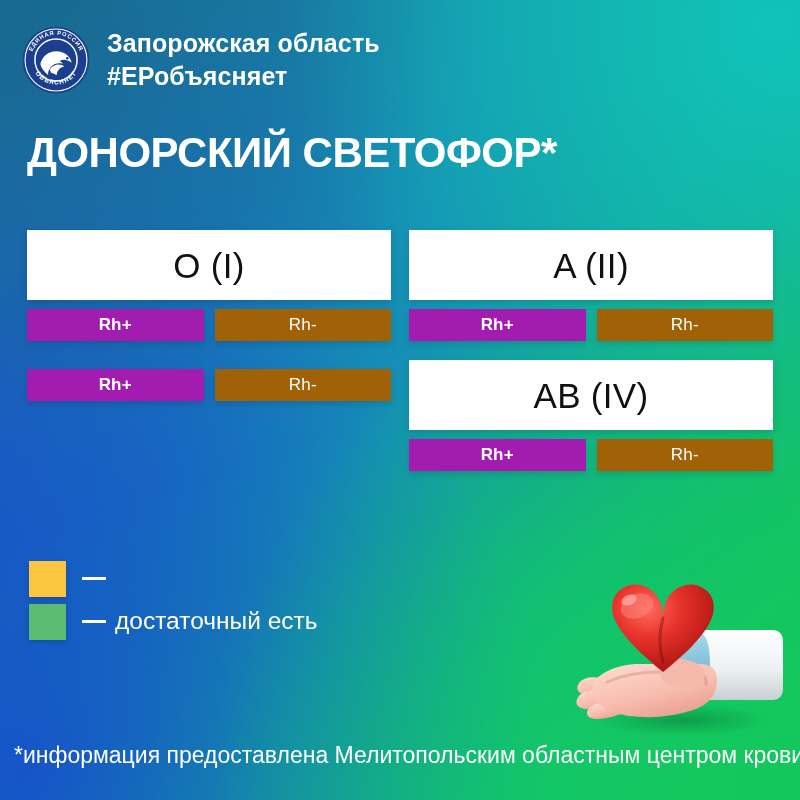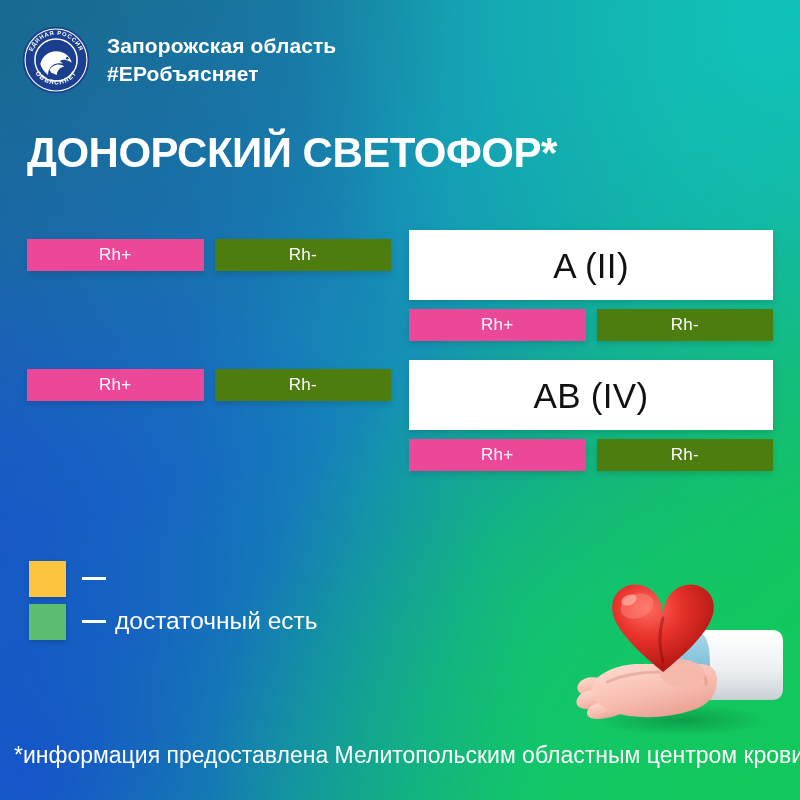--- a/index.html
+++ b/index.html
@@ -82,21 +82,21 @@
   }
   .logo {
     width: 68px;
     height: 68px;
     flex: 0 0 68px;
     position: relative;
   }
   .header-text {
     color: #ffffff;
     font-weight: bold;
-    font-size: 21px;
+    font-size: 25px;
     line-height: 1.32;
     letter-spacing: 0.1px;
     white-space: nowrap;
   }
   .header-text div { display: block; }
 
   
   .title {
     position: absolute;
     left: 27px;
@@ -144,22 +144,22 @@
     width: 176.5px;
     height: 32px;
     display: flex;
     align-items: center;
     justify-content: center;
     color: #ffffff;
     font-size: 17px;
     letter-spacing: 0.2px;
     box-shadow: 0 3px 6px rgba(0,0,0,0.13);
   }
-  .rh.status-green { background: #ec4899; }
-  .rh.status-red   { background: #4d7c0f; }
+  .rh.status-green { background: #a21caf; font-weight: bold; }
+  .rh.status-red   { background: #a16207; }
 
   
   .legend {
     position: absolute;
     left: 29px;
     top: 557px;
   }
   .legend-row {
     display: flex;
     align-items: center;
@@ -257,20 +257,23 @@
         <div>Запорожская область</div>
         <div>#ЕРобъясняет</div>
       </div>
     </div>
 
     <div class="title">ДОНОРСКИЙ СВЕТОФОР*</div>
 
     <div class="grid">
 
       <div class="card">
+        <div class="card-label">
+          <span>O (I)</span>
+        </div>
         <div class="rh-row">
           <div class="rh status-green">Rh+</div>
           <div class="rh status-red">Rh-</div>
         </div>
       </div>
 
       <div class="card">
         <div class="card-label">
           <span>A (II)</span>
         </div>

